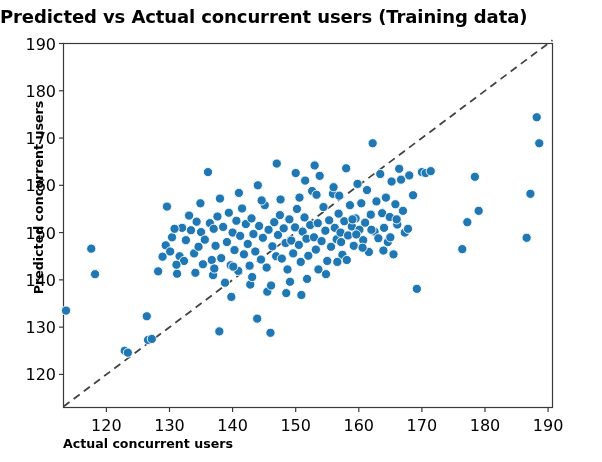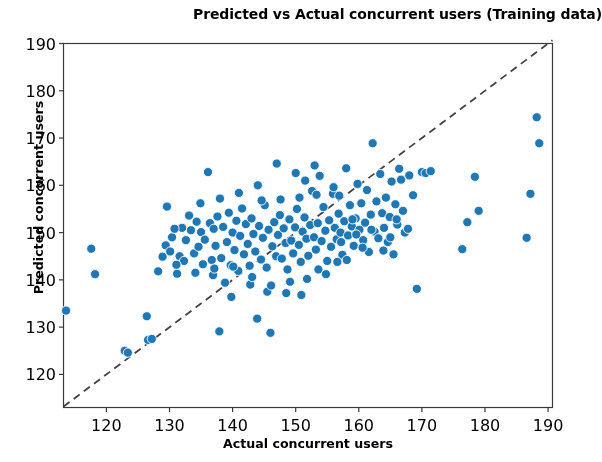--- a/index.html
+++ b/index.html
@@ -17,22 +17,22 @@
     position: relative;
     width: 602px;
     height: 462px;
     background: #ffffff;
   }
   #chart-title {
     position: absolute;
     left: 0;
     top: 6px;
     width: 602px;
-    text-align: right;
-    font-size: 14px;
+    text-align: left;
+    font-size: 18px;
     font-weight: bold;
     color: #000000;
     letter-spacing: -0.1px;
   }
   #plot-svg {
     position: absolute;
     left: 0;
     top: 0;
   }
   #ylabel {
@@ -44,21 +44,20 @@
     transform: rotate(-90deg);
     font-size: 12.6px;
     font-weight: bold;
     color: #000000;
   }
   #xlabel {
     position: absolute;
     left: 63px;
     top: 436px;
     width: 490px;
-    text-align: center;
     font-size: 12.6px;
     font-weight: bold;
     color: #000000;
   }
   .tick-label {
     position: absolute;
     font-size: 16px;
     color: #000000;
     white-space: nowrap;
   }

